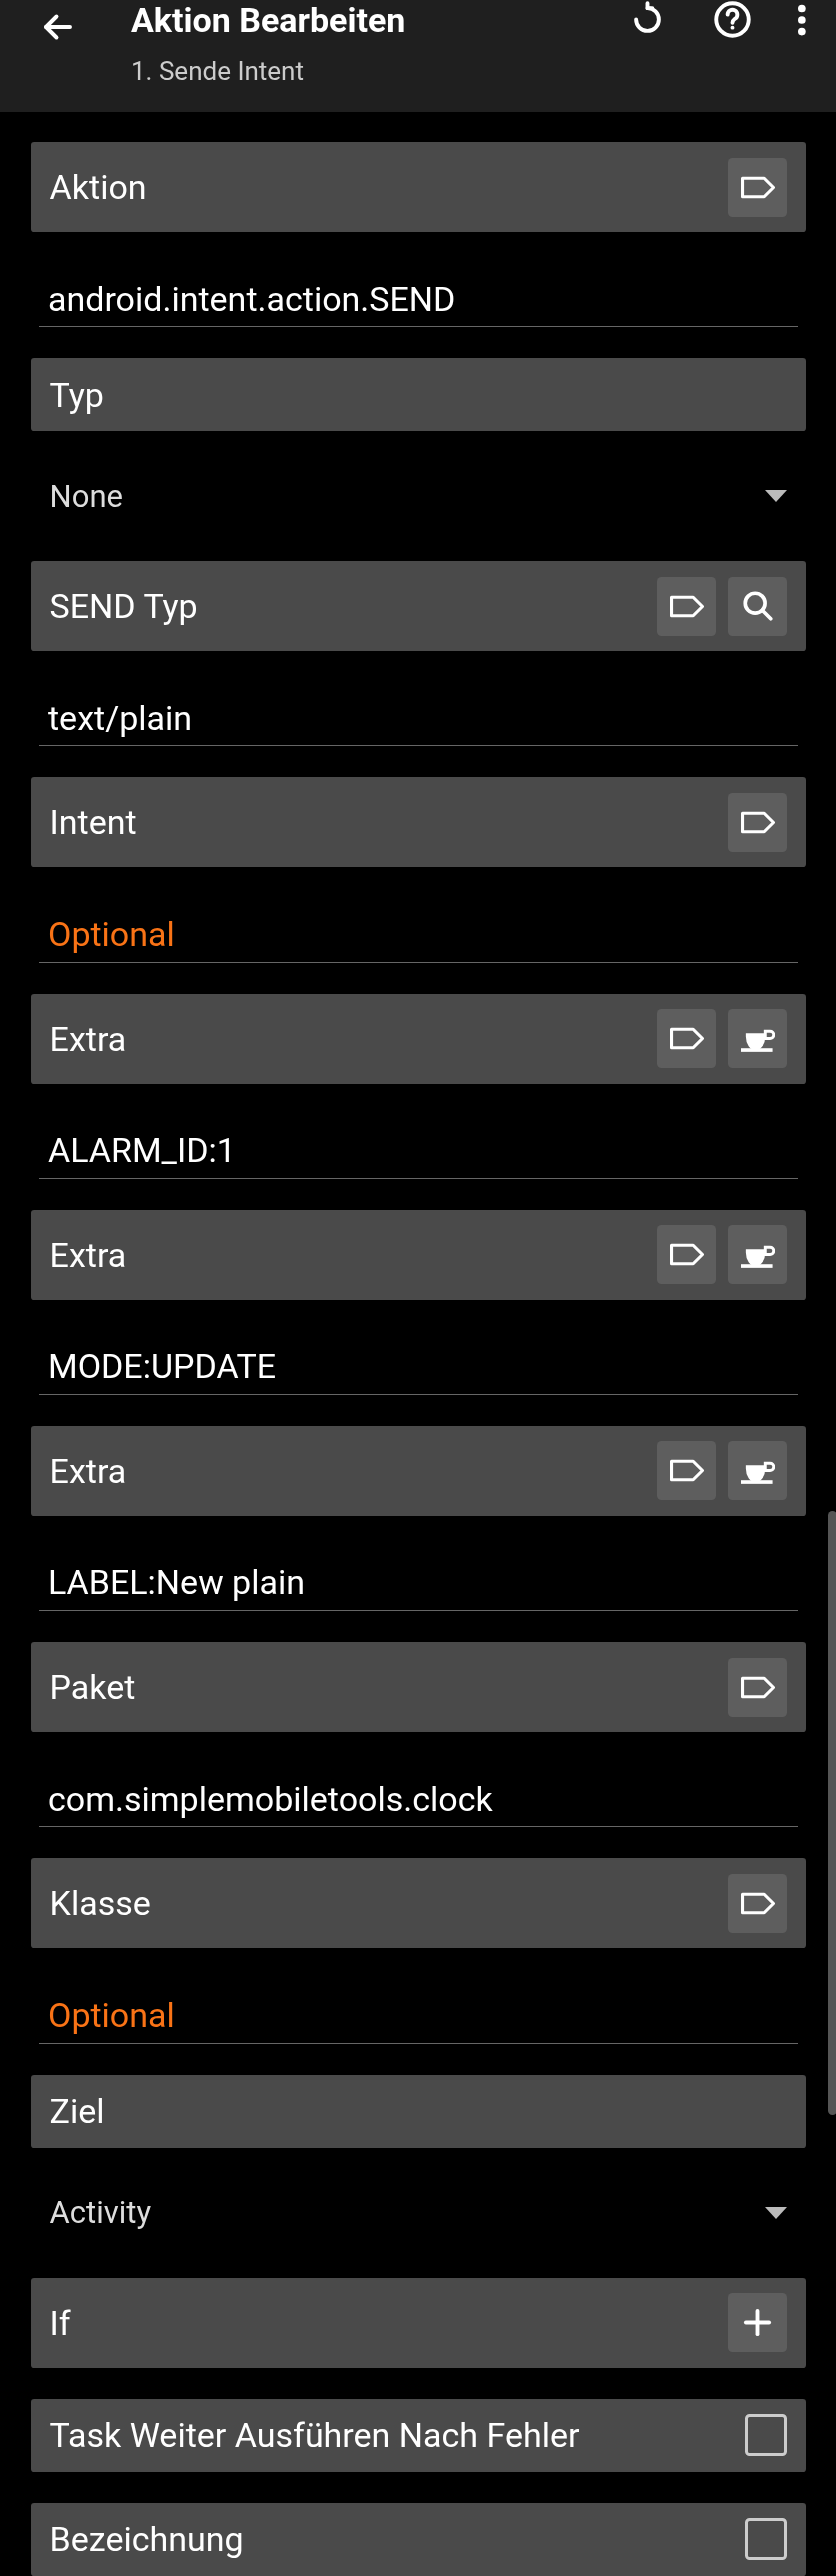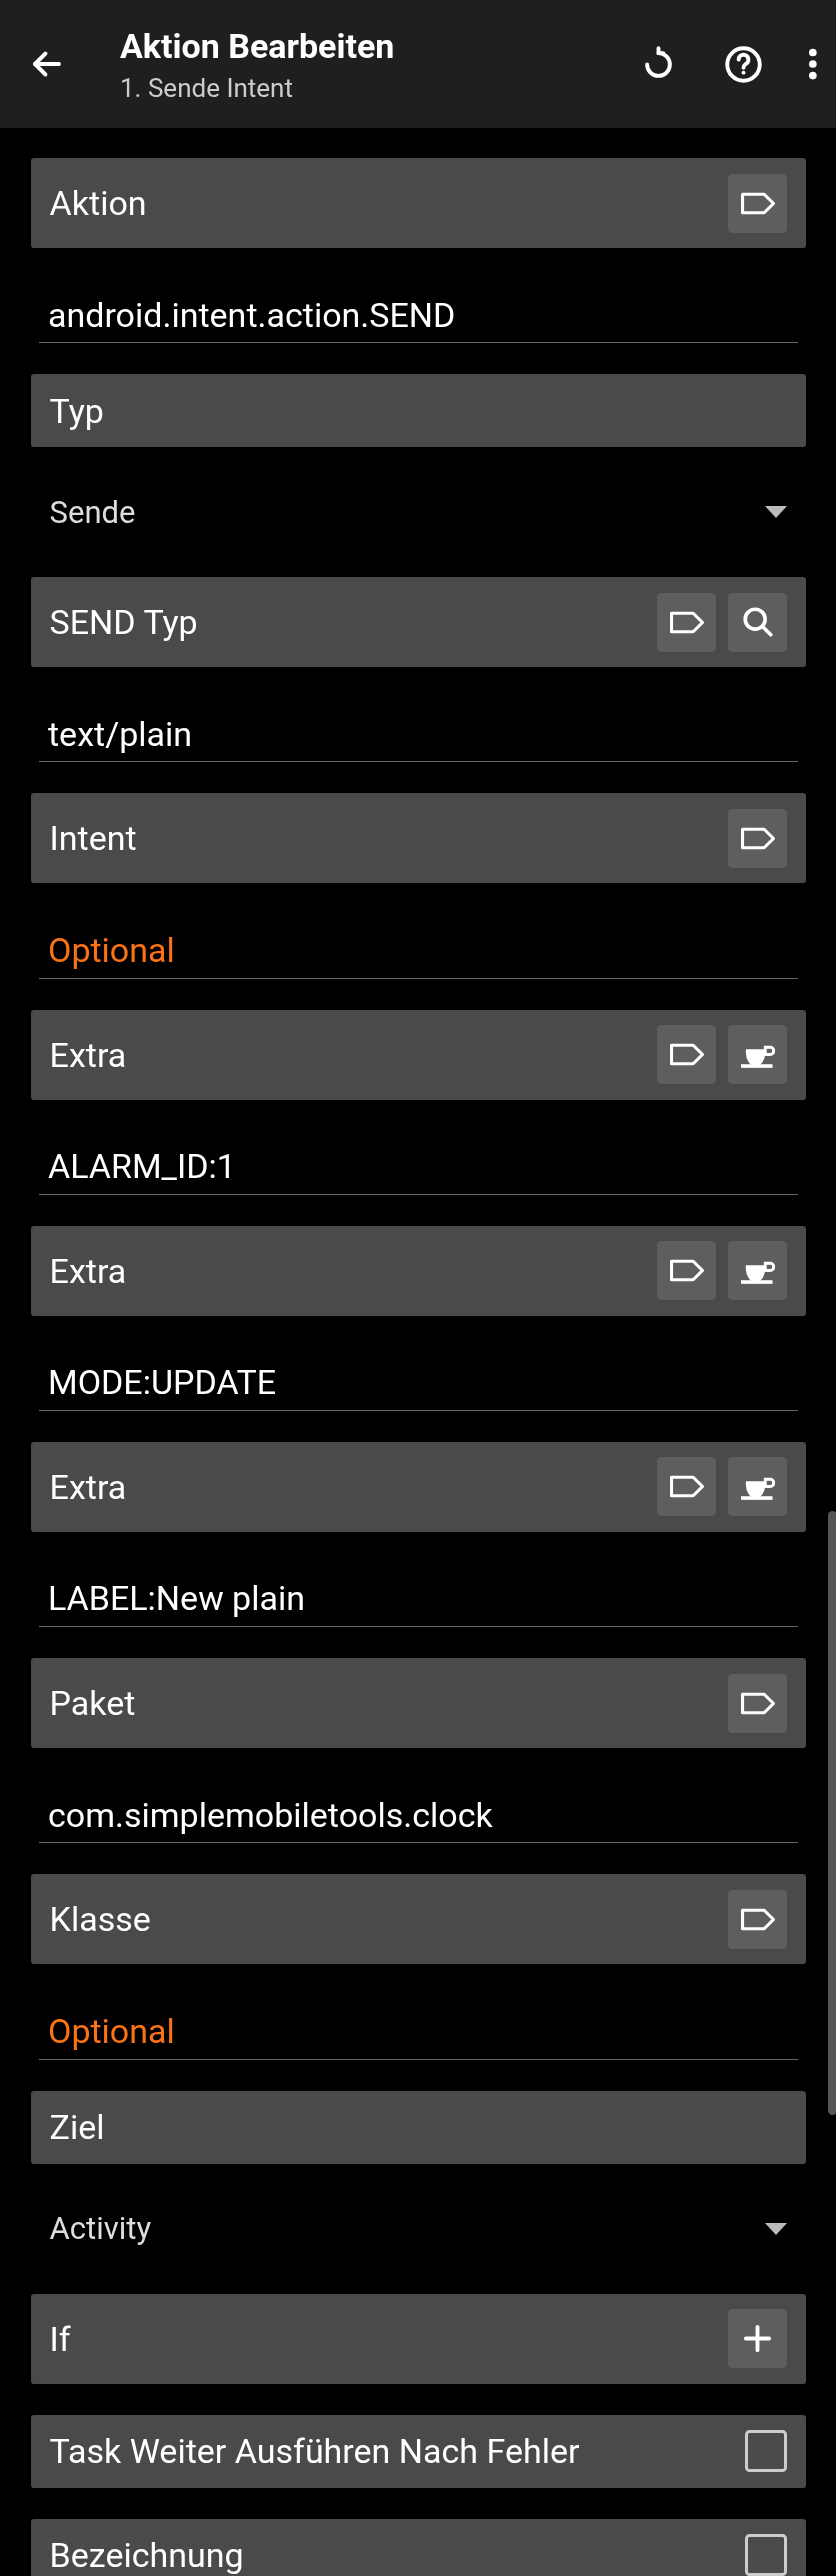--- a/index.html
+++ b/index.html
@@ -5,33 +5,33 @@
   * { box-sizing: border-box; margin: 0; padding: 0; }
   body {
     width: 837px;
     background: #000;
     color: #fff;
     font-family: Roboto, Arial, sans-serif;
     font-size: 33px;
   }
   .topbar {
     background: #1f1f1f;
-    height: 128px;
+    height: 112px;
     display: flex;
-    align-items: center;
-    padding: 0 20px;
+    align-items: flex-start;
+    padding: 0 31px;
   }
   .topbar .back {
     width: 54px; height: 54px;
     display: flex; align-items: center; justify-content: center;
     margin-right: 46px;
   }
   .topbar .titles { flex: 1; }
   .topbar .title { font-size: 34px; font-weight: 700; }
-  .topbar .subtitle { font-size: 26px; color: #ccc; margin-top: 7px; }
+  .topbar .subtitle { font-size: 26px; color: #ccc; margin-top: 16px; }
   .topbar .actions { display: flex; gap: 46px; align-items: center; }
   .icon { display: inline-flex; align-items: center; justify-content: center; }
   .content { padding: 30px 31px; display: flex; flex-direction: column; gap: 31px; }
   .section-header {
     background: #4a4a4a;
     padding: 15.5px 18.6px;
     display: flex;
     align-items: center;
     border-radius: 3.1px;
     min-height: 73px;
@@ -143,21 +143,21 @@
             </svg>
       </span>
     </div>
   </div>
   <div class="field">android.intent.action.SEND</div>
 
   <div class="section-header">
     <div class="label">Typ</div>
   </div>
   <div class="dropdown">
-    <div class="dd-label">Sende</div>
+    <div class="dd-label">None</div>
     <div class="triangle-down"></div>
   </div>
 
   <div class="section-header">
     <div class="label">SEND Typ</div>
     <div class="hdr-icons">
       <div class="icon-btn">
         <span class="icon">
           <svg width="34" height="25" viewBox="0 0 44 32" fill="none" stroke="#fff" stroke-width="4" stroke-linejoin="round">
                 <path d="M2 4 H30 L42 16 L30 28 H2 Z"></path>

